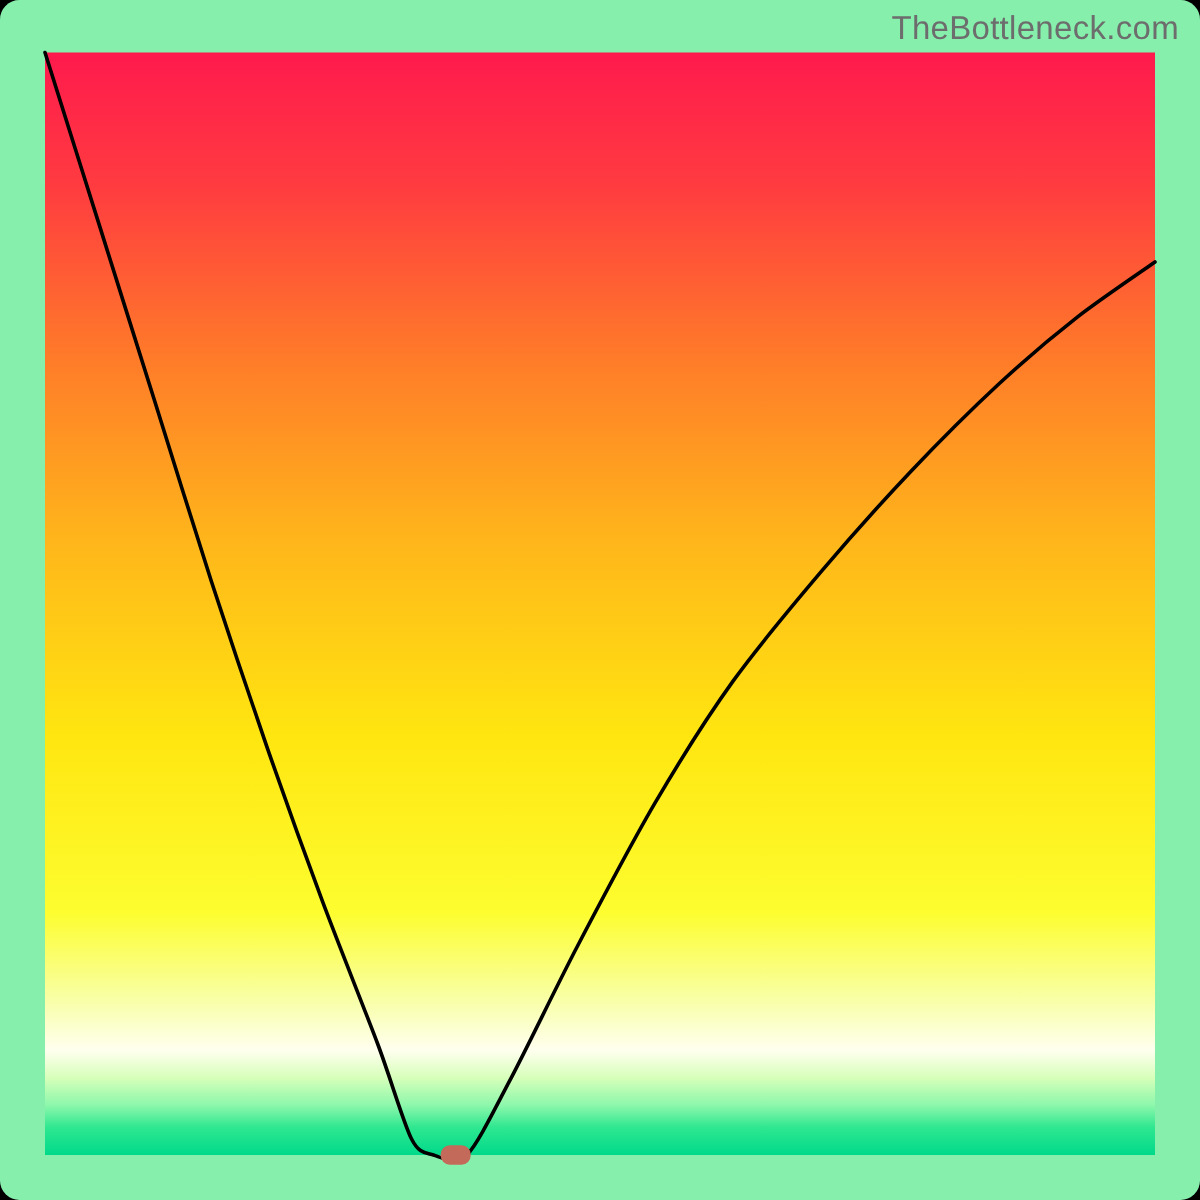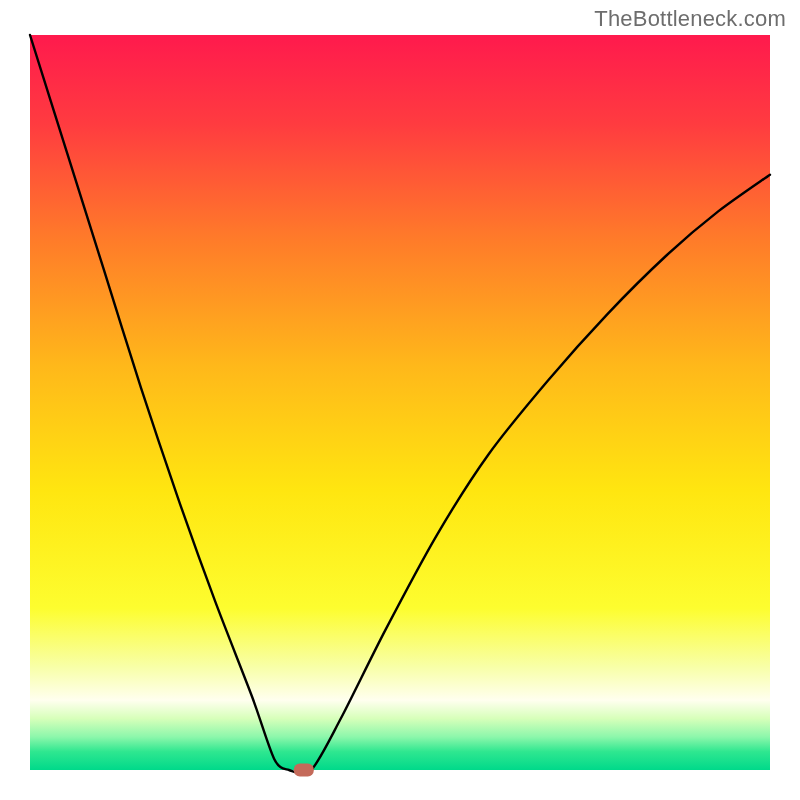--- a/index.html
+++ b/index.html
@@ -8,21 +8,22 @@
     width: 800px;
     height: 800px;
     overflow: hidden;
     background: #000;
     font-family: Arial, Helvetica, sans-serif;
   }
   .frame {
     position: relative;
     width: 800px;
     height: 800px;
-    background: #ffffff;
+    background: #86efac;
+    border-radius: 13px;
   }
   .watermark {
     position: absolute;
     top: 6px;
     right: 14px;
     color: #6d6d6d;
     font-size: 22px;
     font-weight: 400;
     letter-spacing: 0.2px;
     user-select: none;

